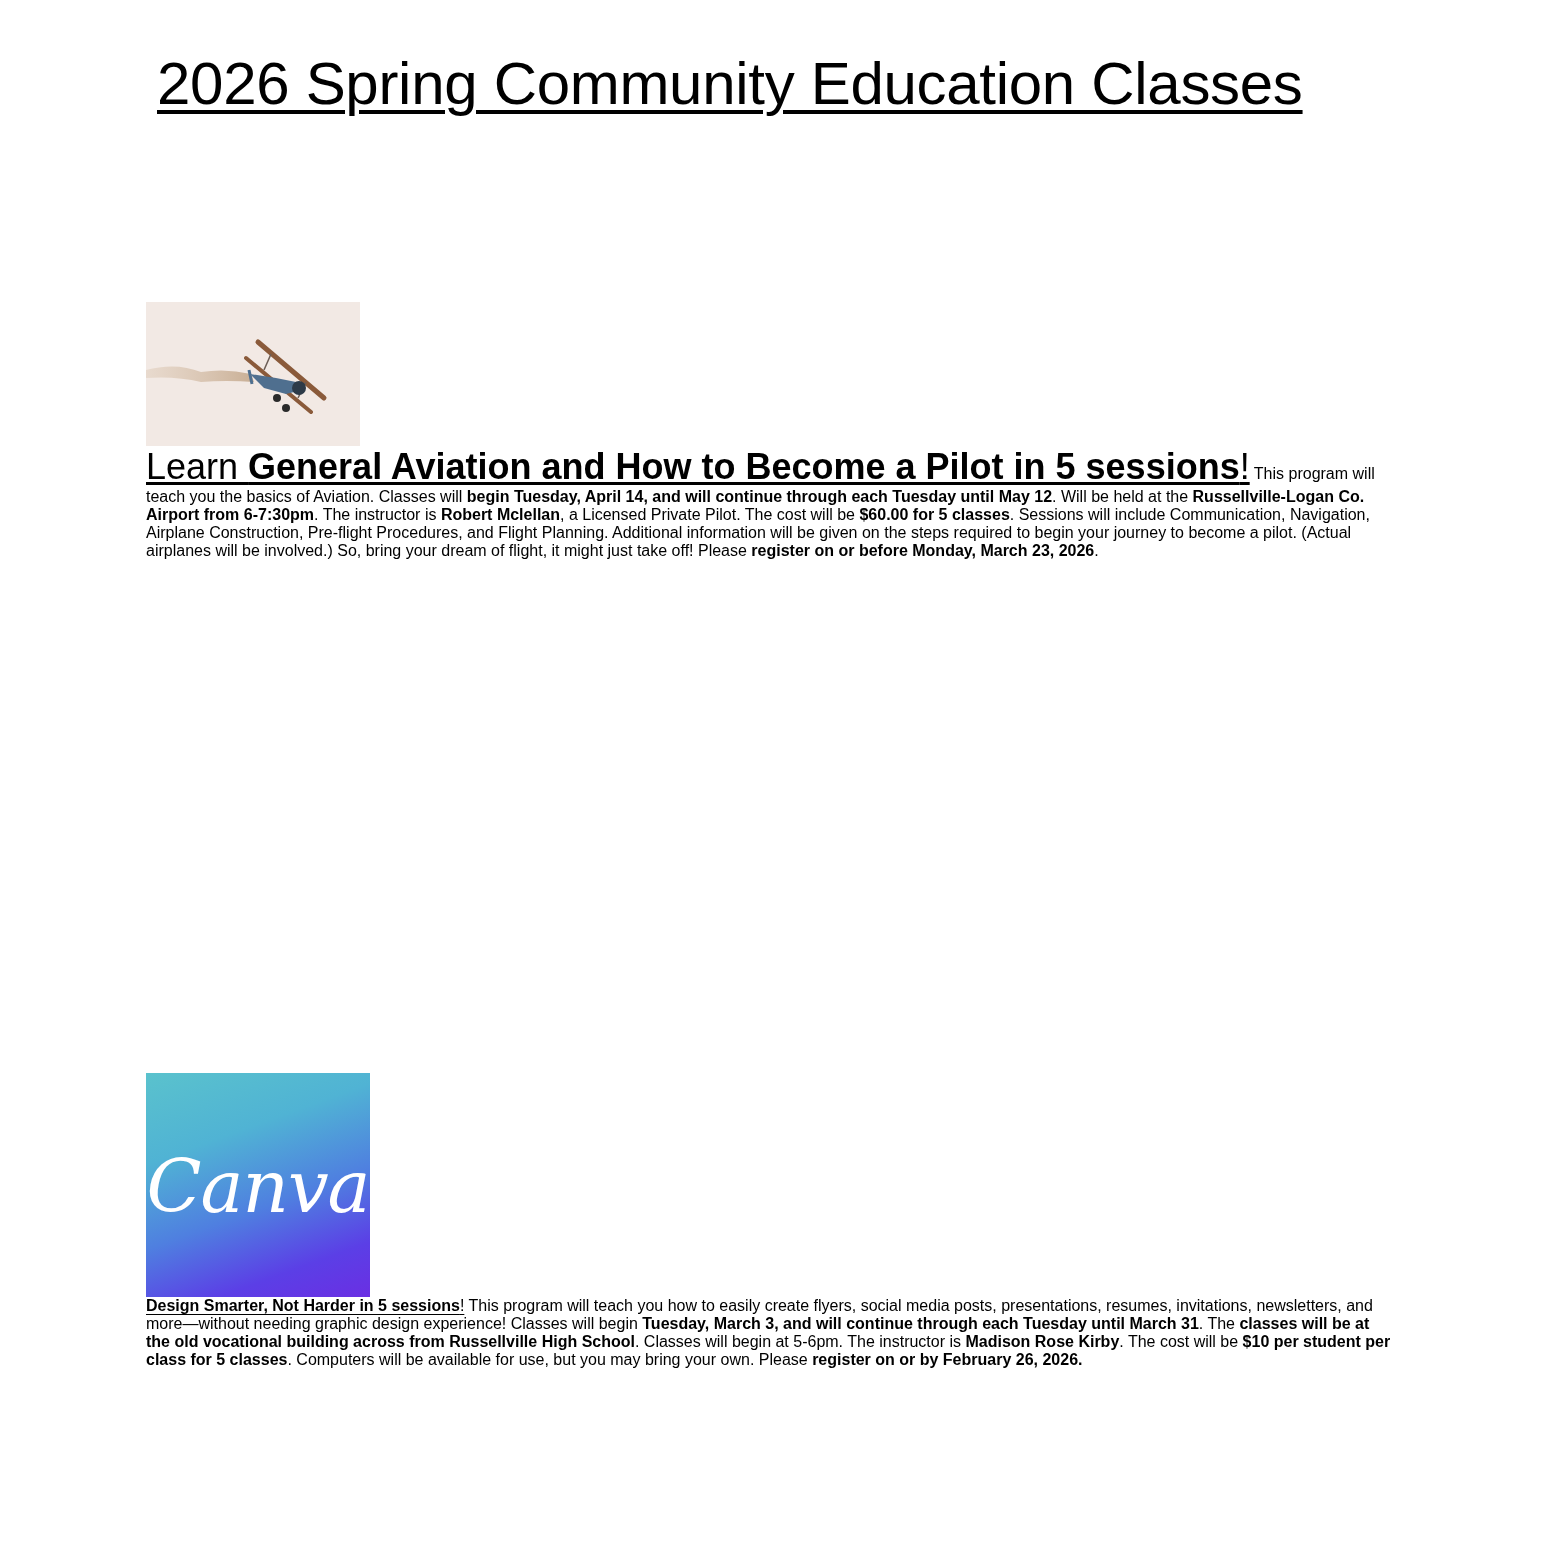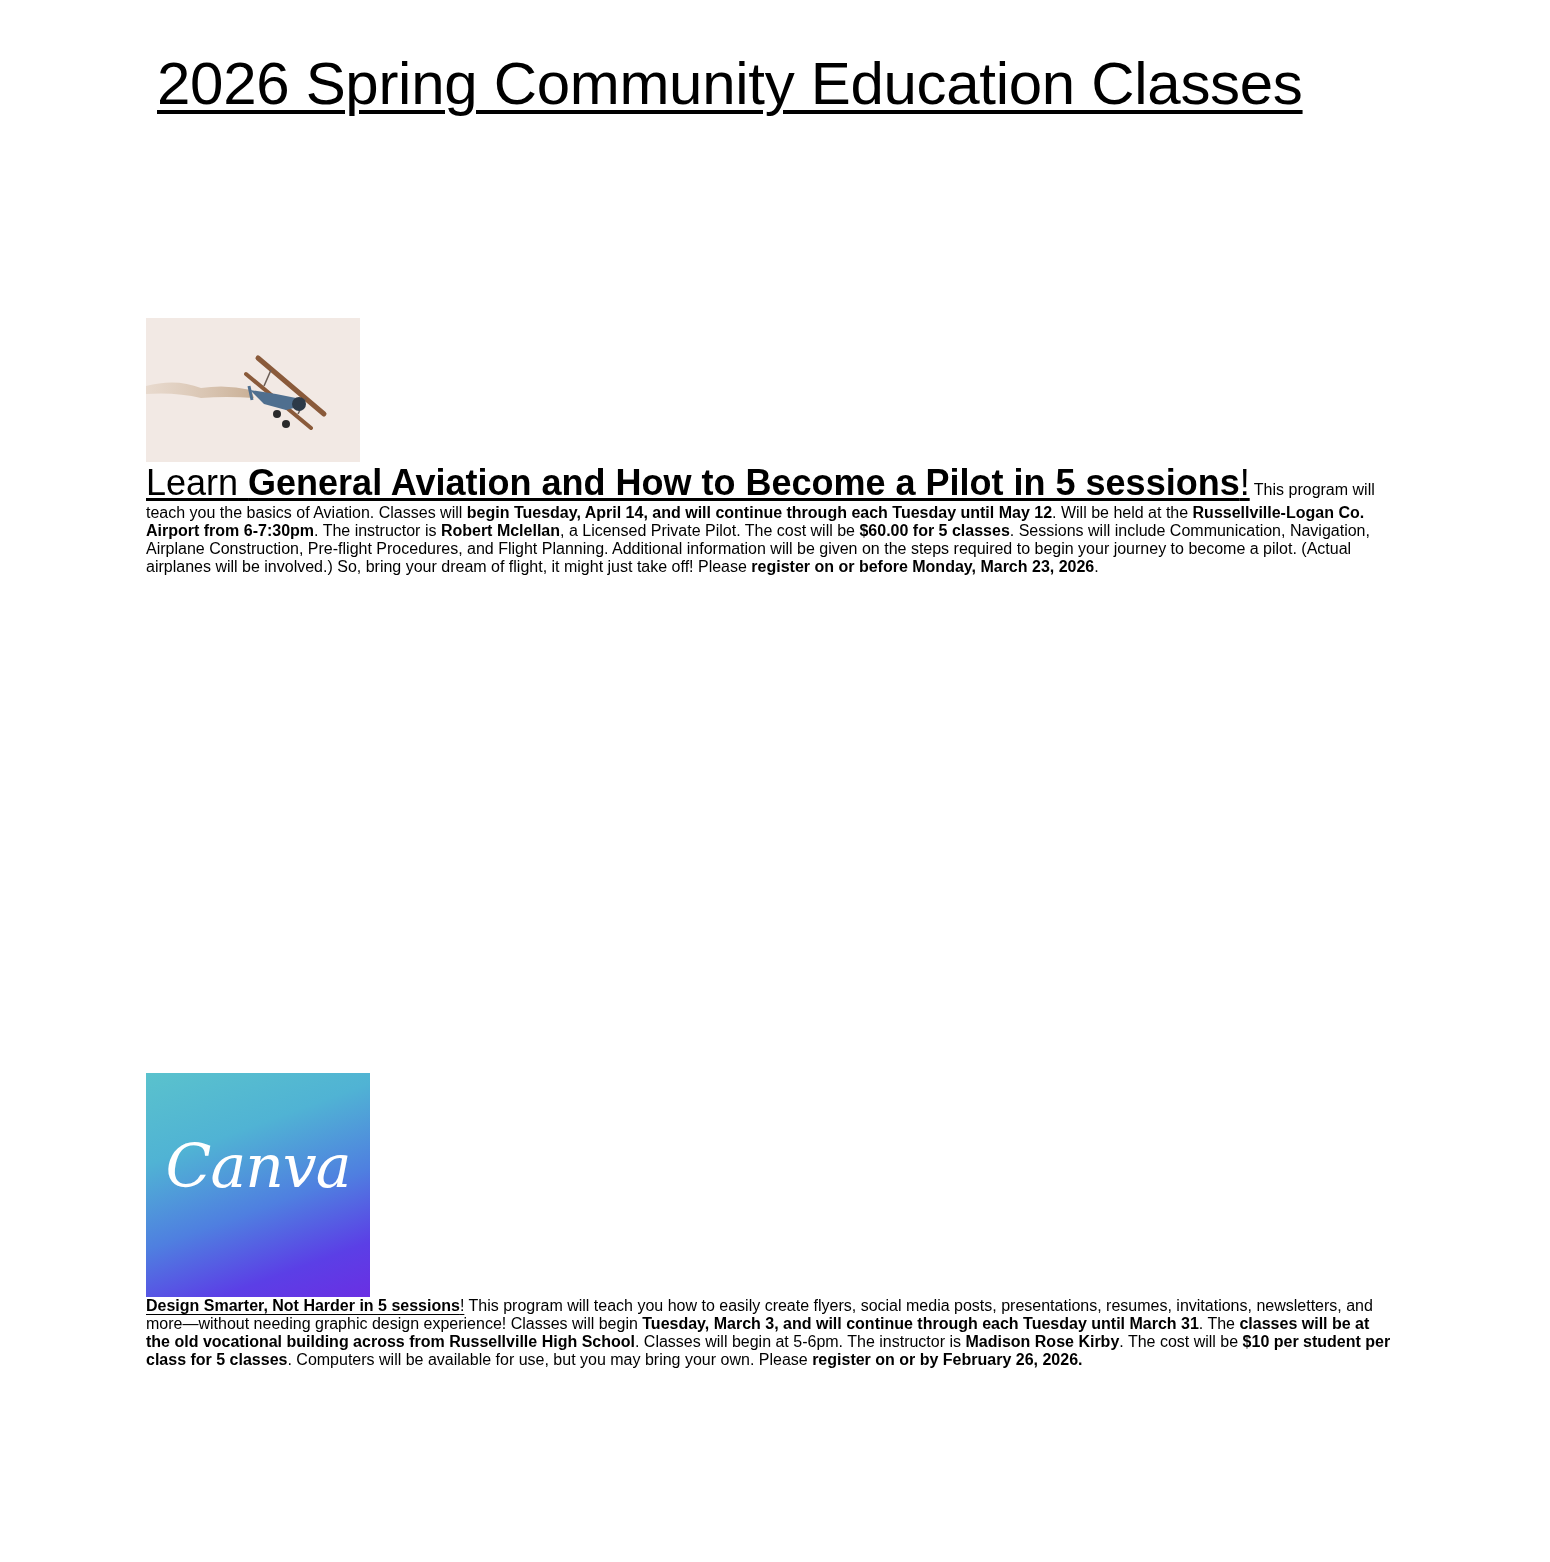--- a/index.html
+++ b/index.html
@@ -14,34 +14,34 @@
     letter-spacing: -0.3px; white-space: nowrap;
   }
   .section { position: absolute; left: 146px; width: 1246px; }
   .section p {
     margin: 0; font-size: 28.5px; line-height: 42.5px; text-align: justify;
   }
   .b { font-weight: bold; }
   .u { text-decoration: underline; text-underline-offset: 3px; }
   .lead-big { font-size: 36px; }
   .img-box { display: inline-block; vertical-align: bottom; }
-  #aviation { top: 174px; }
+  #aviation { top: 158px; }
   #aviation .img-box { width: 214px; height: 144px; margin-left: 12px; margin-right: 62px; }
   #canva { top: 849px; }
   #canva .img-box { width: 224px; height: 224px; margin-left: 4px; margin-right: 24px; }
 
   .plane-photo { width: 214px; height: 144px; background: #f2e9e4; position: relative; overflow: hidden; }
   .canva-logo {
     width: 224px; height: 224px; position: relative; overflow: hidden;
     background: linear-gradient(160deg, #5ac2cd 0%, #50b3d4 30%, #4f7fe0 58%, #5b3fe6 82%, #6a2fe3 100%);
   }
   .canva-word {
-    position: absolute; left: 0; right: 0; top: 58px; text-align: center;
+    position: absolute; left: 0; right: 0; top: 72px; text-align: center;
     color: #fff; font-family: "DejaVu Serif", serif; font-style: italic;
-    font-size: 60px; letter-spacing: -1px;
+    font-size: 72px; letter-spacing: -1px;
   }
 </style>
 </head>
 <body>
 
 <h1 class="page-title">2026 Spring Community Education Classes</h1>
 
 <section class="section" id="aviation">
   <p>
     <span class="img-box">

